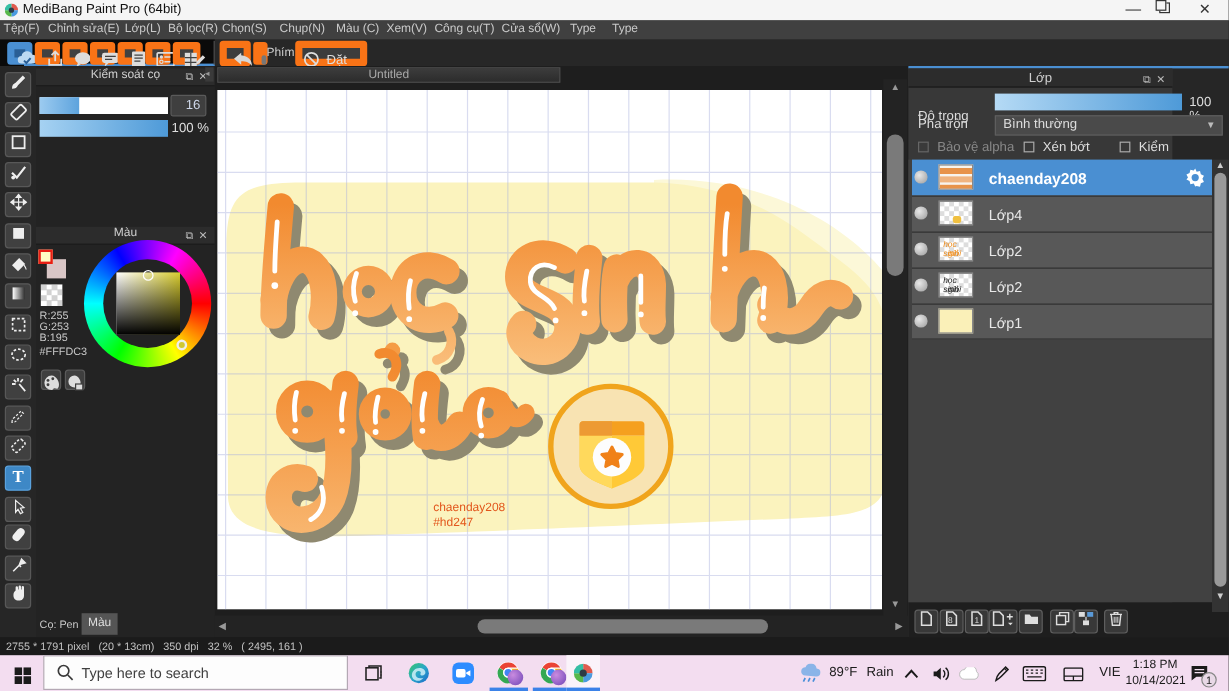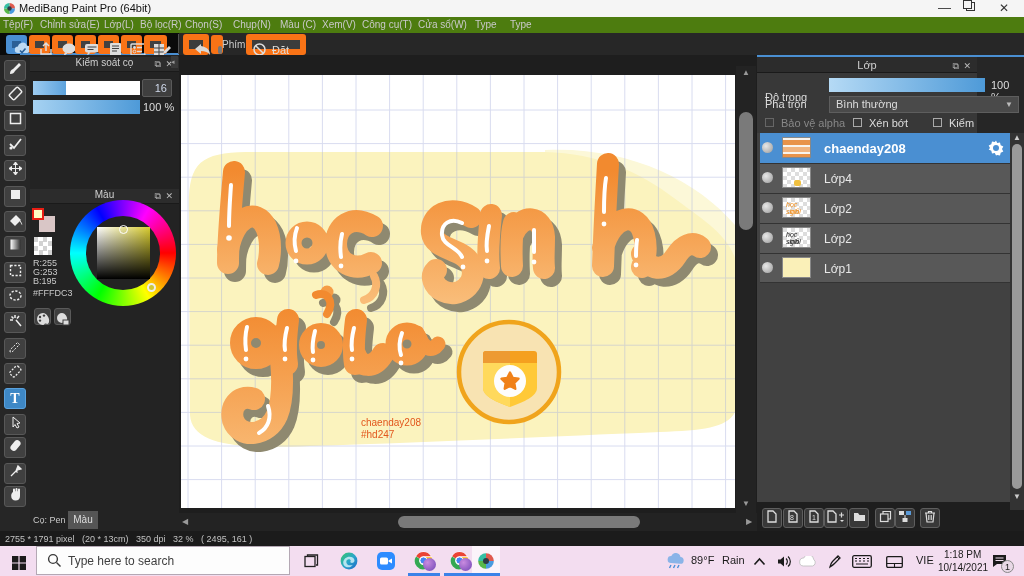--- a/index.html
+++ b/index.html
@@ -1,19 +1,19 @@
 <!DOCTYPE html>
 <html><head><meta charset="utf-8">
 <style>
 *{margin:0;padding:0;box-sizing:border-box}
 html,body{width:1024px;height:576px;overflow:hidden}
 body{font-family:"Liberation Sans",sans-serif;position:relative;background:#262626}
 .abs{position:absolute}
 #titlebar{left:0;top:0;width:1024px;height:17px;background:#f5f5f5;color:#111;font-size:11px}
-#menubar{left:0;top:17px;width:1024px;height:16px;background:#4d7c0f;color:#c9c9c9;font-size:10px}
+#menubar{left:0;top:17px;width:1024px;height:16px;background:#404040;color:#c9c9c9;font-size:10px}
 #menubar span{position:absolute;top:2px}
 #toolbar{left:0;top:33px;width:1024px;height:22px;background:#272727}
 #toolbarL{left:0;top:33px;width:179px;height:22px;background:#0a0a0a}
 .tbbtn{position:absolute;top:35px;width:24px;height:19px;background:#414141;border:6px solid #f97316;border-radius:3px}
 #statusbar{left:0;top:531px;width:1024px;height:15px;background:#1b1b1b;color:#c2c2c2;font-size:9px}
 #taskbar{left:0;top:546px;width:1024px;height:30px;background:#f2e0f0}
 #toolcol{left:0;top:55px;width:30px;height:476px;background:#262626}
 .tool{position:absolute;left:4px;width:22px;height:21px;background:#404040;border:1px solid #585858;border-radius:3px;color:#e8e8e8;text-align:center}
 #leftpanel{left:30px;top:55px;width:149px;height:476px;background:#232323}
 #rightpanel{left:757px;top:56px;width:220px;height:475px;background:#383838}
@@ -191,20 +191,21 @@
       </svg></div>
  <div class="abs" style="left:24px;top:253px;width:17px;height:17px;background:#3f3f3f;border:1px solid #5a5a5a;border-radius:3px;text-align:center"><svg width="14" height="14" viewBox="0 0 14 14" style="margin-top:3px">
         <path d="M6 1a5 5 0 1 0 0 10c1.2 0 .8-1.2 2-1.2S10 11 11 8.5 9.5 1 6 1Z" fill="#ddd"></path>
         <rect x="7" y="8" width="6" height="5" fill="#ddd" stroke="#3f3f3f"></rect>
       </svg></div>
  <div class="abs" style="left:3px;top:460px;color:#c9c9c9;font-size:9px">Cọ: Pen</div>
  <div class="abs" style="left:38px;top:456px;width:30px;height:18px;background:#555;color:#ddd;font-size:10px;text-align:center;padding-top:3px">Màu</div>
 </div>
 <div class="abs" id="canvasarea">
  <div class="abs" style="left:-8px;top:1px;width:7px;height:12px;background:#3a3a3a;color:#999;font-size:7px;line-height:12px">◂</div>
+ <div class="abs" style="left:2px;top:1px;width:286px;height:13px;background:linear-gradient(#3c3c3c,#2c2c2c);border:1px solid #4e4e4e;color:#a9a9a9;font-size:10px;text-align:center">Untitled</div>
  <svg class="abs" style="left:2px;top:20px" width="554" height="433" viewBox="0 0 554 433">
   <defs>
    <linearGradient id="og1" x1="0" y1="170" x2="0" y2="300" gradientUnits="userSpaceOnUse">
           <stop offset="0" stop-color="#F28A2F"></stop>
           <stop offset="1" stop-color="#F9BC78"></stop>
         </linearGradient>
    <linearGradient id="og2" x1="0" y1="305" x2="0" y2="465" gradientUnits="userSpaceOnUse">
           <stop offset="0" stop-color="#F28A2F"></stop>
           <stop offset="1" stop-color="#F9BC78"></stop>
         </linearGradient>

